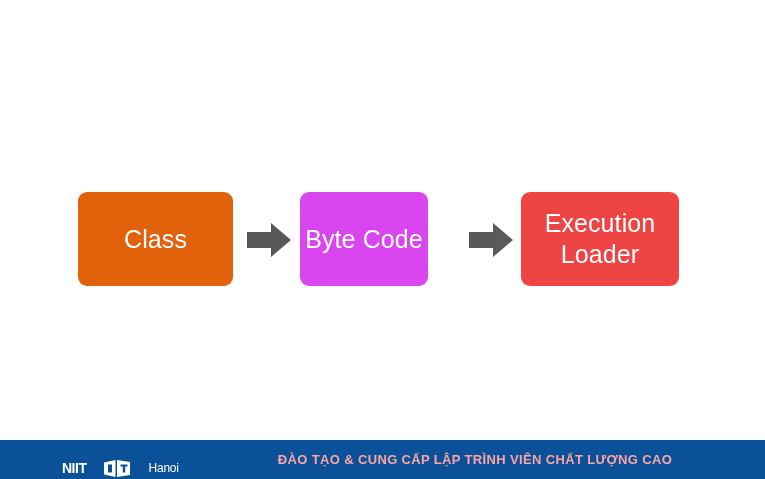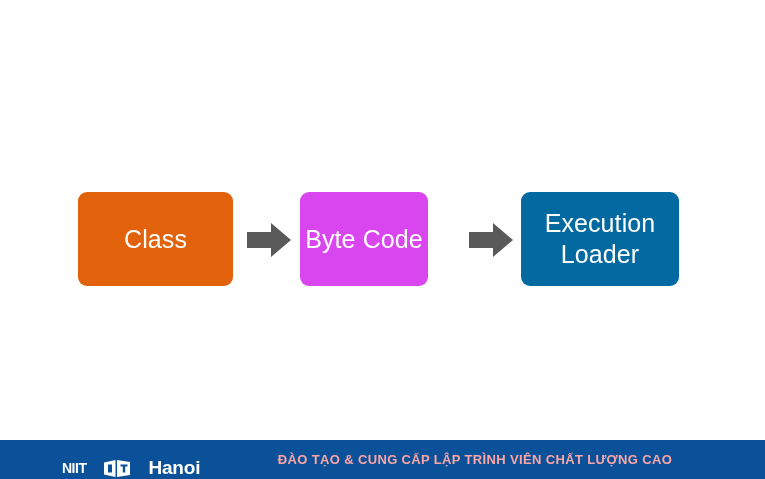--- a/index.html
+++ b/index.html
@@ -61,21 +61,21 @@
     background: #e2620c;
   }
   #node-byte-code-verifier {
     left: 300px;
     width: 128px;
     background: #d946ef;
   }
   #node-execution-engine {
     left: 521px;
     width: 158px;
-    background: #0369a1;
+    background: #ef4444;
   }
 
   
   .arrow {
     position: absolute;
     top: 30px;
     width: 44px;
     height: 36px;
   }
   #arrow-1 { left: 247px; }
@@ -115,22 +115,22 @@
   .logo-mark {
     width: 28px;
     height: 19px;
     position: relative;
     display: inline-block;
     margin: 0 1px;
   }
   .logo-mark svg { display: block; }
 
   #footer-logo .logo-hanoi {
-    font-size: 19px;
-    font-weight: bold;
+    font-size: 12px;
+    font-weight: normal;
     color: #ffffff;
     font-family: "Liberation Sans", sans-serif;
     letter-spacing: -0.2px;
   }
 
   #footer-tagline {
     position: absolute;
     left: 0;
     top: 0;
     width: 765px;

